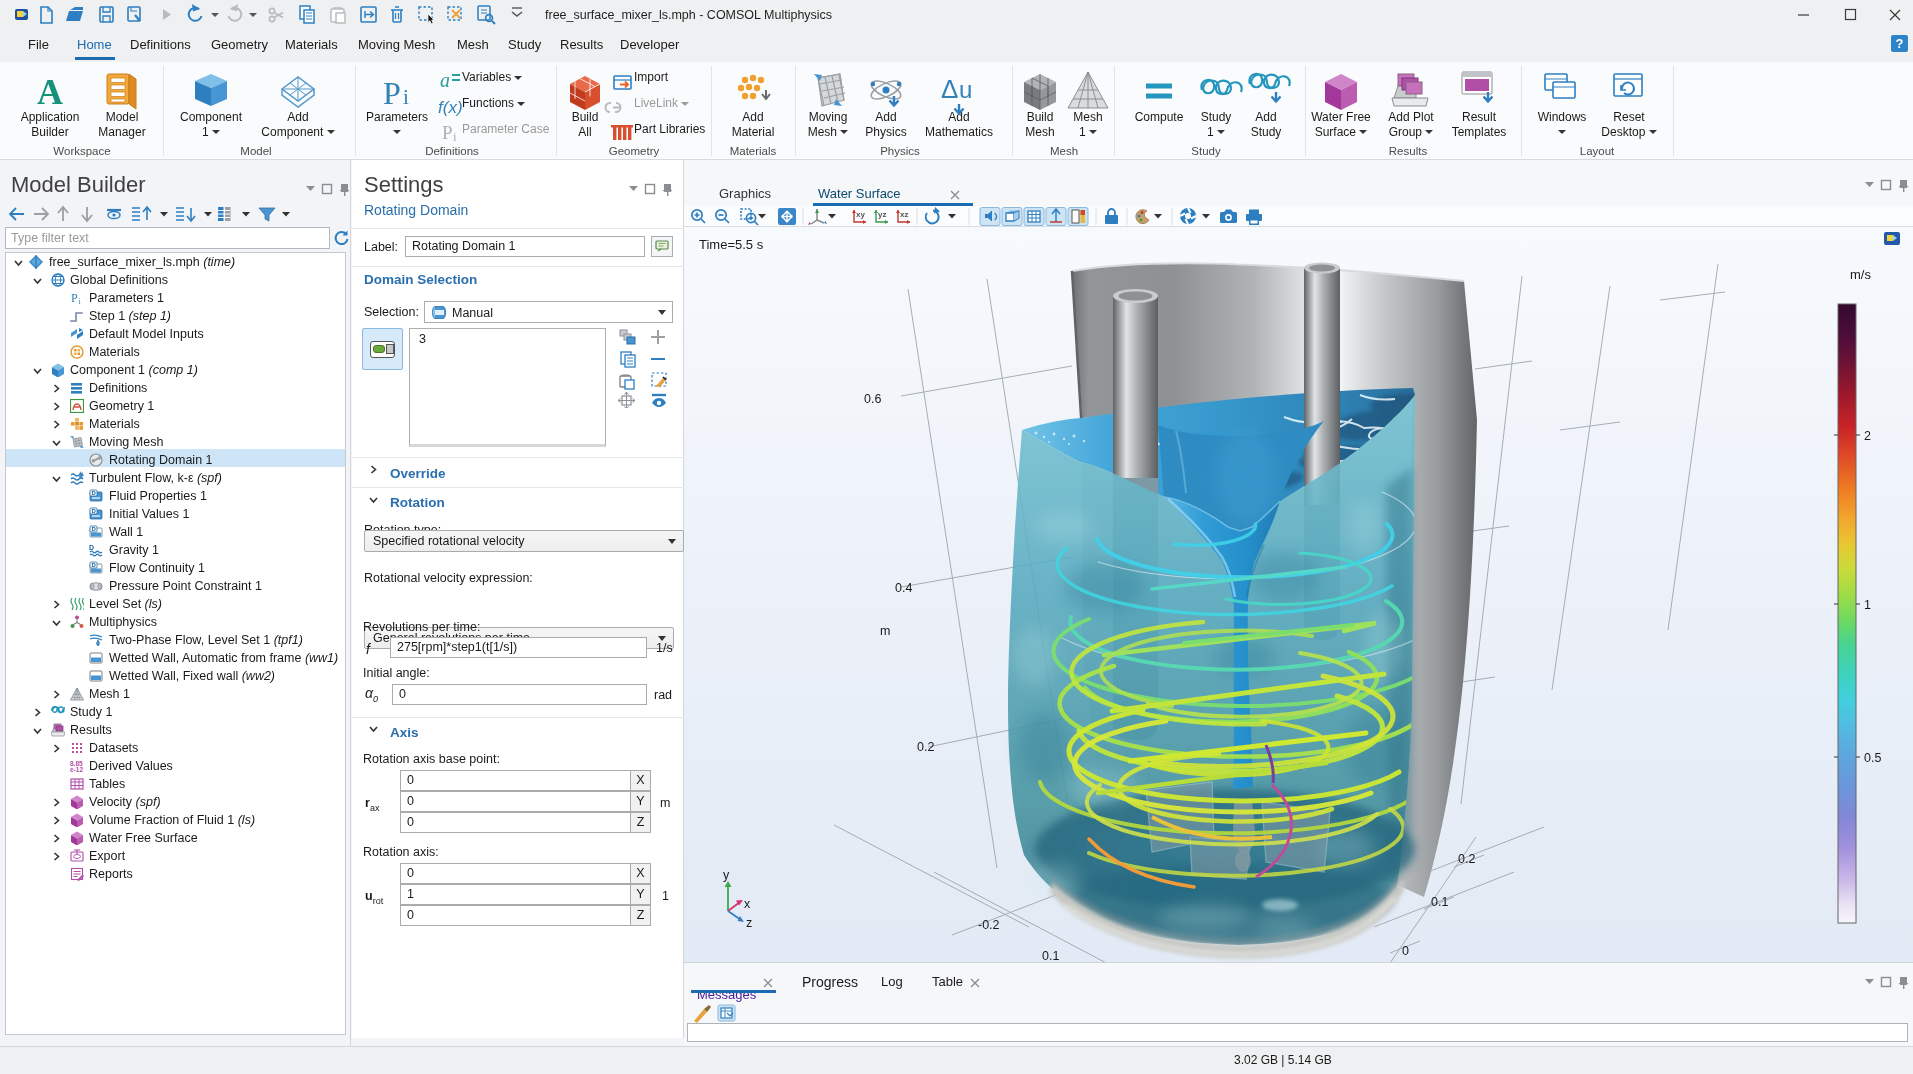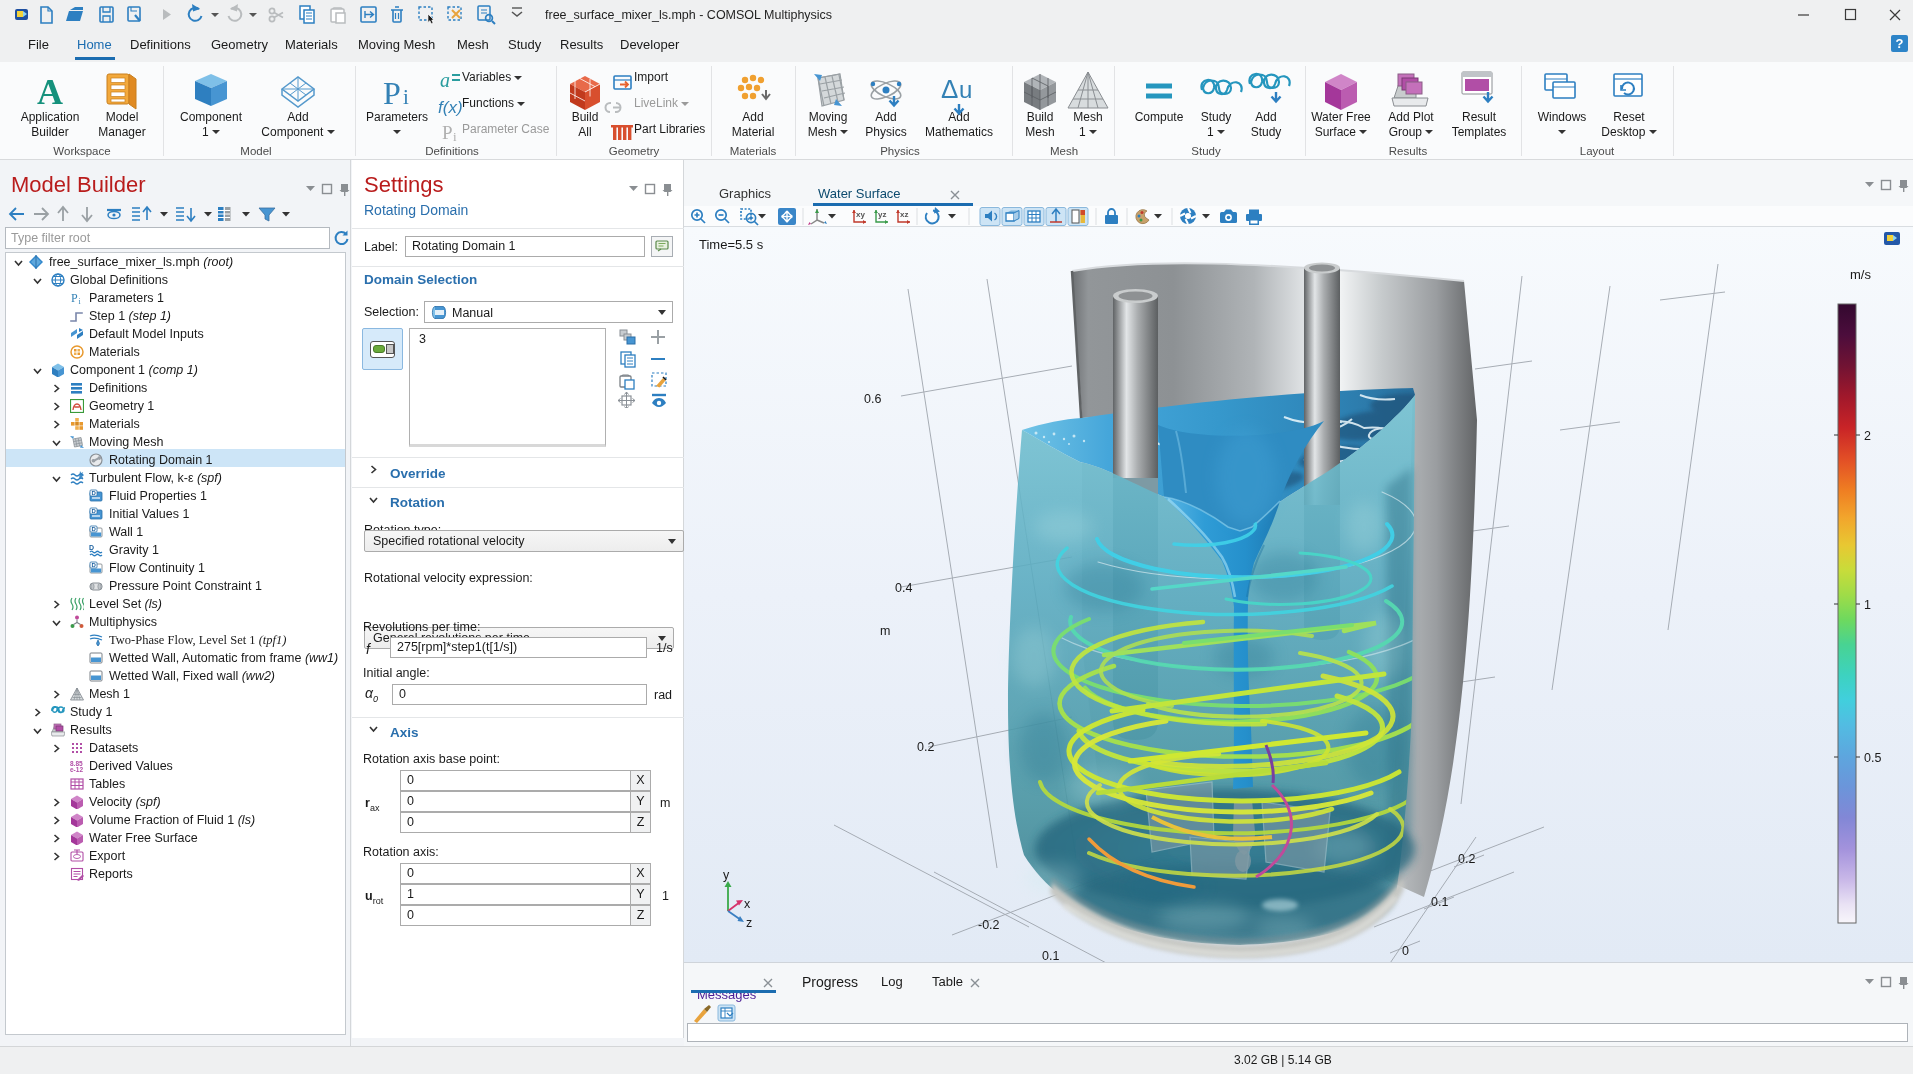--- a/index.html
+++ b/index.html
@@ -9,21 +9,21 @@
 #titlebar{left:0;top:0;width:1913px;height:30px;background:#eff0f1;}
 #menubar{left:0;top:30px;width:1913px;height:32px;background:#eff0f1;font-size:13px;}
 #ribbon{left:0;top:62px;width:1913px;height:98px;background:#fafbfc;border-bottom:1px solid #d8dadc;}
 #main{left:0;top:160px;width:1913px;height:886px;background:#f2f4f7;}
 #statusbar{left:0;top:1046px;width:1913px;height:28px;background:#eff0f1;border-top:1px solid #d4d6d8;}
 .menuitem{position:absolute;top:7px;color:#1a1a1a;}
 .grouplabel{position:absolute;top:83px;font-size:11.5px;color:#4a4a4a;text-align:center;}
 .sep{position:absolute;top:4px;width:1px;height:90px;background:#e2e3e5;}
 .rlab{position:absolute;font-size:12px;color:#1a1a1a;text-align:center;line-height:14.5px;}
 .caret{display:inline-block;width:0;height:0;border-left:4px solid transparent;border-right:4px solid transparent;border-top:4px solid #333;vertical-align:middle;}
-.bluetitle{color:#b91c1c;font-size:22px;}
+.bluetitle{color:#404040;font-size:22px;}
 input,div{font-family:"Liberation Sans",sans-serif;}
 .row{position:absolute;height:18px;line-height:18px;white-space:nowrap;}
 .ital{font-style:italic;}
 .ddl{position:absolute;background:linear-gradient(#f6f6f6,#ededed);border:1px solid #ababab;border-radius:2px;font-size:12.5px;}
 .ddl .arr{position:absolute;right:7px;top:8px;width:0;height:0;border-left:4.5px solid transparent;border-right:4.5px solid transparent;border-top:5px solid #333;}
 .inp{position:absolute;background:#fff;border:1px solid #ababab;font-size:12.5px;padding-left:6px;line-height:19px;}
 .flab{position:absolute;font-size:12.5px;color:#1a1a1a;}
 .sect{position:absolute;font-size:13.5px;color:#2a6fad;}
 </style>
 </head>
@@ -502,34 +502,34 @@
           <rect x="210" y="3" width="5.5" height="14" fill="#2d7fc1"></rect>
           <rect x="217" y="3" width="5.5" height="14" fill="#9aa0a4"></rect>
           <path d="M210 6.5 h12 M210 10 h12 M210 13.5 h12" stroke="#fff" stroke-width="1"></path>
         </g>
 <path d="M234 8 l4 4.5 4 -4.5z" fill="#333"></path>
 <g>
           <path d="M251 4 h16 l-6 7 v6 l-4 -2 v-4z" fill="#4795d2" stroke="#3a6f9e" stroke-width=".8"></path>
         </g>
 <path d="M274 8 l4 4.5 4 -4.5z" fill="#333"></path>
 </svg>
-<div class="abs" style="left:5px;top:67px;width:325px;height:22px;background:#fff;border:1px solid #b4b9bf;color:#9a9a9a;line-height:20px;padding-left:5px;">Type filter root</div>
+<div class="abs" style="left:5px;top:67px;width:325px;height:22px;background:#fff;border:1px solid #b4b9bf;color:#9a9a9a;line-height:20px;padding-left:5px;">Type filter text</div>
 <svg class="abs" style="left:332px;top:69px" width="18" height="18">
         <path d="M14 5 a6 6 0 1 0 1.5 5" stroke="#2d7fc1" stroke-width="2" fill="none"></path>
         <path d="M15.5 1.5 v5 h-5z" fill="#2d7fc1"></path>
       </svg>
 <div class="abs" style="left:5px;top:92px;width:341px;height:783px;background:#fff;border:1px solid #c4c9ce;"></div>
 <div class="row" style="left:0;top:92.5px;">
         <svg class="abs" style="left:13px;top:4px" width="11" height="11">
           <use href="#cvd"></use>
         </svg>
         <svg class="abs" style="left:29px;top:2px" width="14" height="14">
           <use href="#i-dia"></use>
         </svg>
-        <span class="abs" style="left:49px;">free_surface_mixer_ls.mph<span class="ital"> (root)</span></span>
+        <span class="abs" style="left:49px;">free_surface_mixer_ls.mph<span class="ital"> (time)</span></span>
       </div>
 <div class="row" style="left:0;top:110.5px;">
         <svg class="abs" style="left:32px;top:4px" width="11" height="11">
           <use href="#cvd"></use>
         </svg>
         <svg class="abs" style="left:51px;top:2px" width="14" height="14">
           <use href="#i-glb"></use>
         </svg>
         <span class="abs" style="left:70px;">Global Definitions</span>
       </div>
@@ -669,21 +669,21 @@
         </svg>
         <svg class="abs" style="left:70px;top:2px" width="14" height="14">
           <use href="#i-mphy"></use>
         </svg>
         <span class="abs" style="left:89px;">Multiphysics</span>
       </div>
 <div class="row" style="left:0;top:470.9px;">
         <svg class="abs" style="left:89px;top:2px" width="14" height="14">
           <use href="#i-tpf"></use>
         </svg>
-        <span class="abs" style="left:109px;font-family:Liberation Serif, serif;">Two-Phase Flow, Level Set 1<span class="ital"> (tpf1)</span></span>
+        <span class="abs" style="left:109px;">Two-Phase Flow, Level Set 1<span class="ital"> (tpf1)</span></span>
       </div>
 <div class="row" style="left:0;top:488.9px;">
         <svg class="abs" style="left:89px;top:2px" width="14" height="14">
           <use href="#i-wwall"></use>
         </svg>
         <span class="abs" style="left:109px;">Wetted Wall, Automatic from frame<span class="ital"> (ww1)</span></span>
       </div>
 <div class="row" style="left:0;top:507.0px;">
         <svg class="abs" style="left:89px;top:2px" width="14" height="14">
           <use href="#i-wwall"></use>

